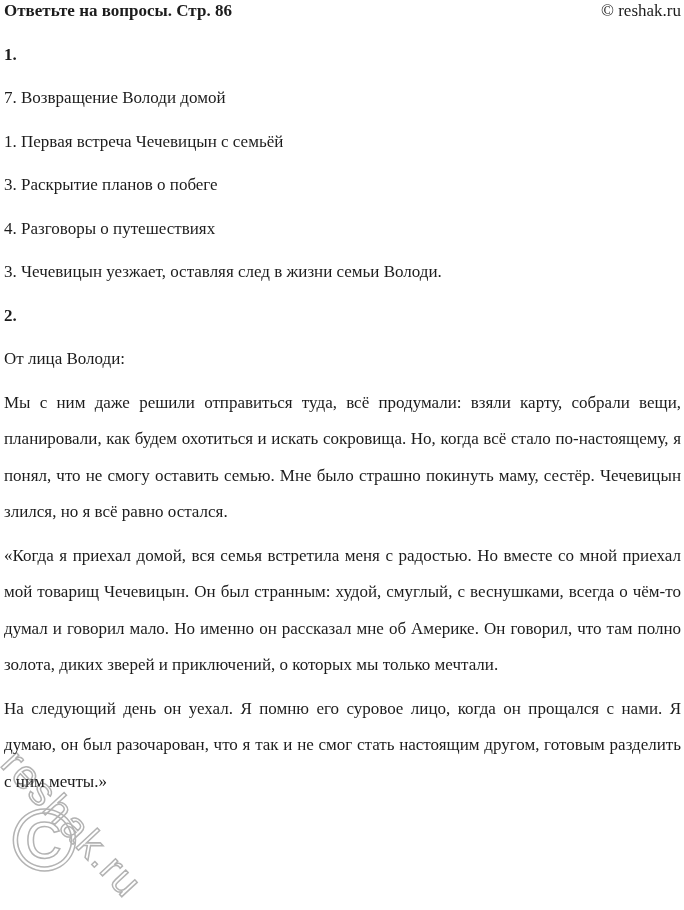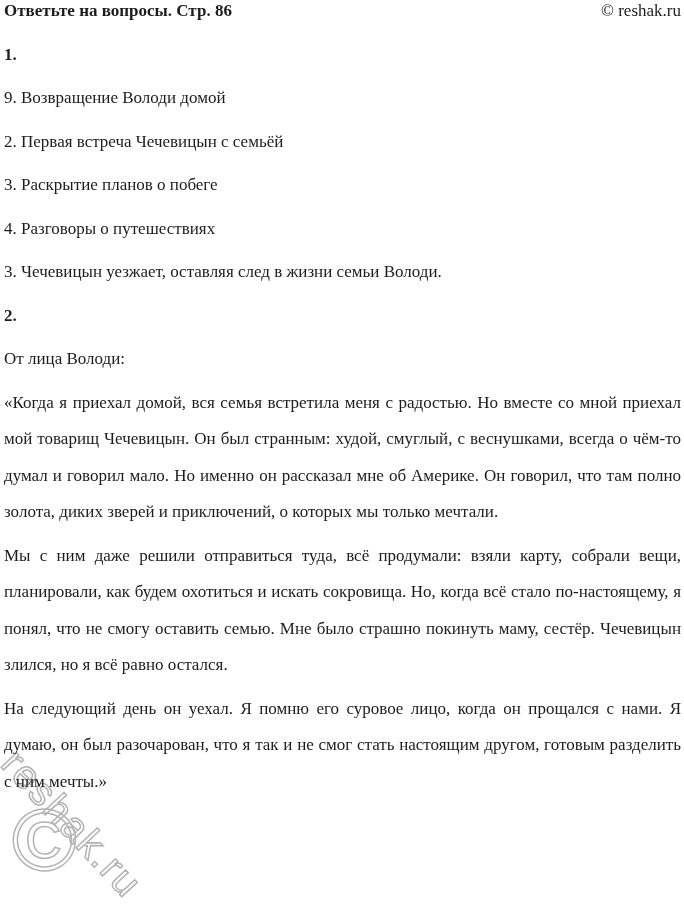--- a/index.html
+++ b/index.html
@@ -83,28 +83,28 @@
   <div class="content">
 
     <div class="header-row">
       <span class="bold">Ответьте на вопросы. Стр. 86</span>
       <span>© reshak.ru</span>
     </div>
 
     <p class="bold">1.</p>
 
 
-    <p>9. Возвращение Володи домой</p>
-    <p>2. Первая встреча Чечевицын с семьёй</p>
+    <p>7. Возвращение Володи домой</p>
+    <p>1. Первая встреча Чечевицын с семьёй</p>
     <p>3. Раскрытие планов о побеге</p>
     <p>4. Разговоры о путешествиях</p>
     <p>3. Чечевицын уезжает, оставляя след в жизни семьи Володи.</p>
 
     <p class="bold">2.</p>
 
     <p>От лица Володи:</p>
 
+    <p class="just">Мы с ним даже решили отправиться туда, всё продумали: взяли карту, собрали вещи, планировали, как будем охотиться и искать сокровища. Но, когда всё стало по-настоящему, я понял, что не смогу оставить семью. Мне было страшно покинуть маму, сестёр. Чечевицын злился, но я всё равно остался.</p>
     <p class="just">«Когда я приехал домой, вся семья встретила меня с радостью. Но вместе со мной приехал мой товарищ Чечевицын. Он был странным: худой, смуглый, с веснушками, всегда о чём-то думал и говорил мало. Но именно он рассказал мне об Америке. Он говорил, что там полно золота, диких зверей и приключений, о которых мы только мечтали.</p>
-    <p class="just">Мы с ним даже решили отправиться туда, всё продумали: взяли карту, собрали вещи, планировали, как будем охотиться и искать сокровища. Но, когда всё стало по-настоящему, я понял, что не смогу оставить семью. Мне было страшно покинуть маму, сестёр. Чечевицын злился, но я всё равно остался.</p>
     <p class="just">На следующий день он уехал. Я помню его суровое лицо, когда он прощался с нами. Я думаю, он был разочарован, что я так и не смог стать настоящим другом, готовым разделить с ним мечты.»</p>
 
   </div>
 </div>
 
 </body></html>

